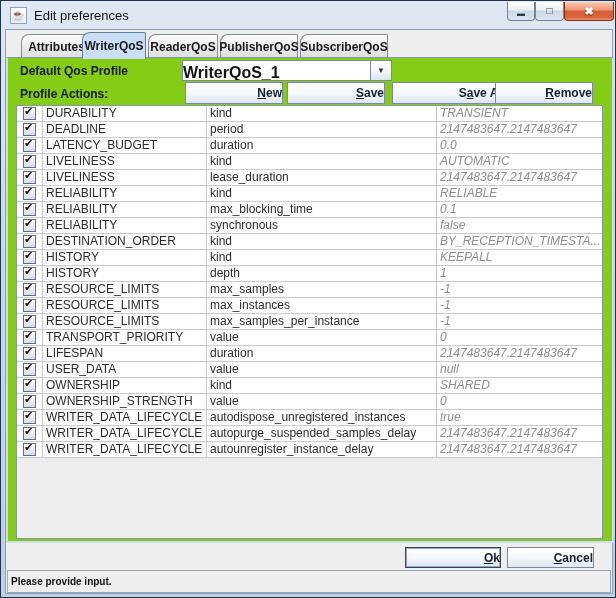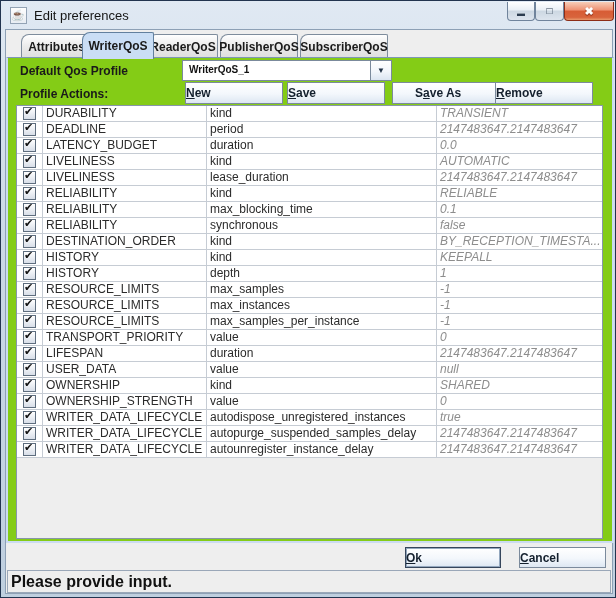--- a/index.html
+++ b/index.html
@@ -53,52 +53,52 @@
     font-size:12px; font-weight:bold; color:#1a1a1a;
     background:linear-gradient(#ffffff,#ececec 45%,#dedede);
     border:1px solid #7e8c9c; border-bottom:none;
     border-top-left-radius:8px; border-top-right-radius:2px;
     z-index:1; cursor:default;
   }
   .tab.selected {
     top:0; height:27px; background:#cadef5; border-color:#62809e; z-index:3;
   }
   .tab-0 { left:3px;  width:71px;margin-left:12px; }
-  .tab-1 { left:76px; width:72px; }
+  .tab-1 { left:76px; width:64px; }
   .tab-2 { left:142px; width:70px;text-align:center; }
   .tab-3 { left:214px; width:78px; }
   .tab-4 { left:294px; width:88px; }
 
   .tabpanel {
     position:absolute; left:0; top:27px; width:608px; height:486px;
     border:2px solid #cbdcf1; border-top:1px solid #7d97b5;
     background:#84cc16; z-index:2;
   }
 
   .frm-label { position:absolute; font-size:12px; font-weight:bold; color:#1a1a1a; }
 
   
   .combo {
     position:absolute; left:174px; top:2px; width:210px; height:21px;
     background:#ffffff; border:1px solid #7b8a9c; display:flex; cursor:default;
   }
-  .combo-value { flex:1; font-size:10px; font-weight:bold; color:#111; padding:3px 0 0 6px; overflow:hidden; white-space:nowrap; }
+  .combo-value { flex:1; font-size:16px; font-weight:bold; color:#111; padding:3px 0 0 0; overflow:hidden; white-space:nowrap; }
   .combo-btn {
     width:21px; border-left:1px solid #7b8a9c;
     background:linear-gradient(180deg,#ffffff 0%,#f2f6fb 55%,#dbe5f1 100%);
     display:flex; align-items:center; justify-content:center;
   }
   .combo-btn span { font-size:8px; color:#233447; }
 
   
   .btn {
     position:absolute; height:22px;
     background:linear-gradient(180deg,#ffffff 0%,#f3f7fc 55%,#dde7f2 100%);
     border:1px solid #7b8a9c;
-    display:flex; align-items:center; justify-content:flex-start;
+    display:flex; align-items:center; justify-content:flex-end;
     font-size:12px; font-weight:bold; color:#14202e; cursor:default;
   }
   .btn u { text-decoration:underline; }
   .btn-new    { left:177px; top:24px; width:98px; }
   .btn-save   { left:279px; top:24px; width:98px; }
   .btn-saveas { left:384px; top:24px; width:114px;padding-left:22px; }
   .btn-remove { left:487px; top:24px; width:98px; }
 
   
   .scrollpane {
@@ -126,27 +126,27 @@
   .checkbox .mark {
     position:absolute; left:0px; top:-3px;
     font-size:11px; line-height:13px; color:#141414; font-style:normal;
   }
 
   
   .btn-ok {
     left:399px; top:517px; width:96px; height:21px;
     border:1px solid #36465c; box-shadow:inset 0 0 0 1px #93a7be;
   }
-  .btn-cancel { left:501px; top:517px; width:87px; height:21px;margin-left:12px; }
+  .btn-cancel { left:501px; top:517px; width:87px; height:21px; }
 
   .statusbar {
     position:absolute; left:1px; right:1px; top:540px; height:23px;
     border:1px solid #9aa7b8; background:#eeeeee;
     display:flex; align-items:center;
-    font-size:16px; font-weight:bold; color:#111; padding-left:3px;
+    font-size:10px; font-weight:bold; color:#111; padding-left:3px;
   }
 </style>
 </head>
 <body>
 
 <div class="window">
 
   <div class="titlebar">
     <span class="java-icon">
         <span>☕</span>

